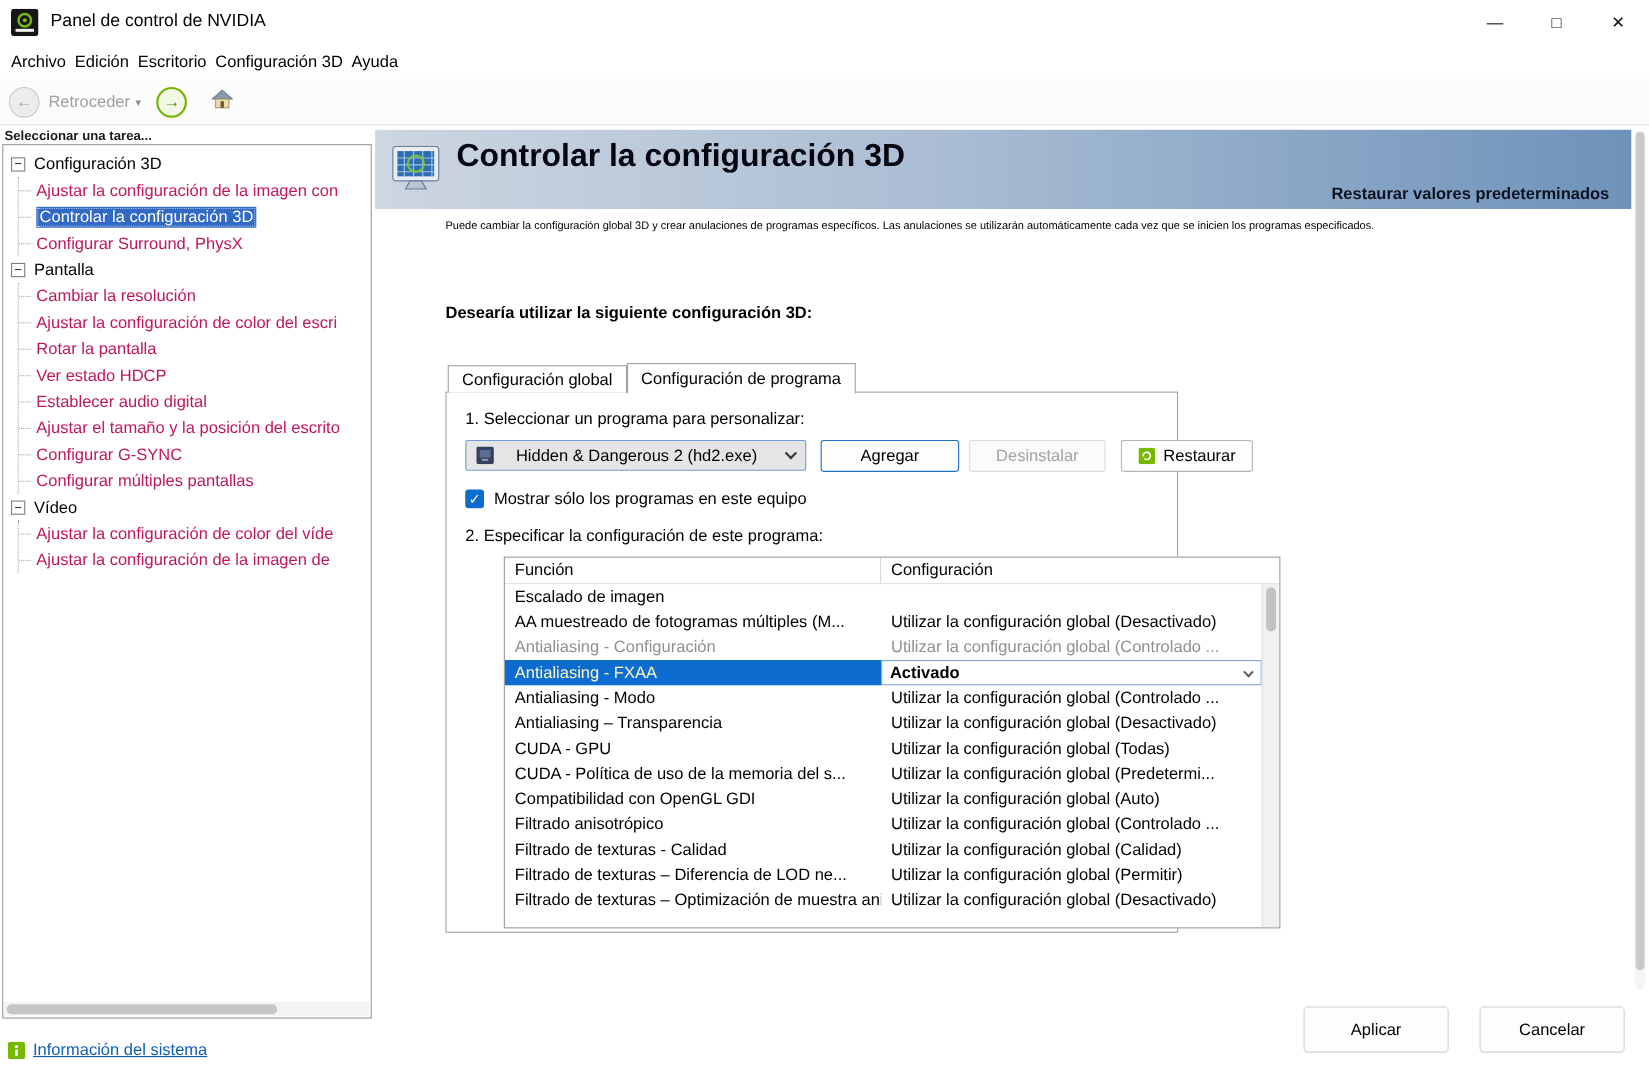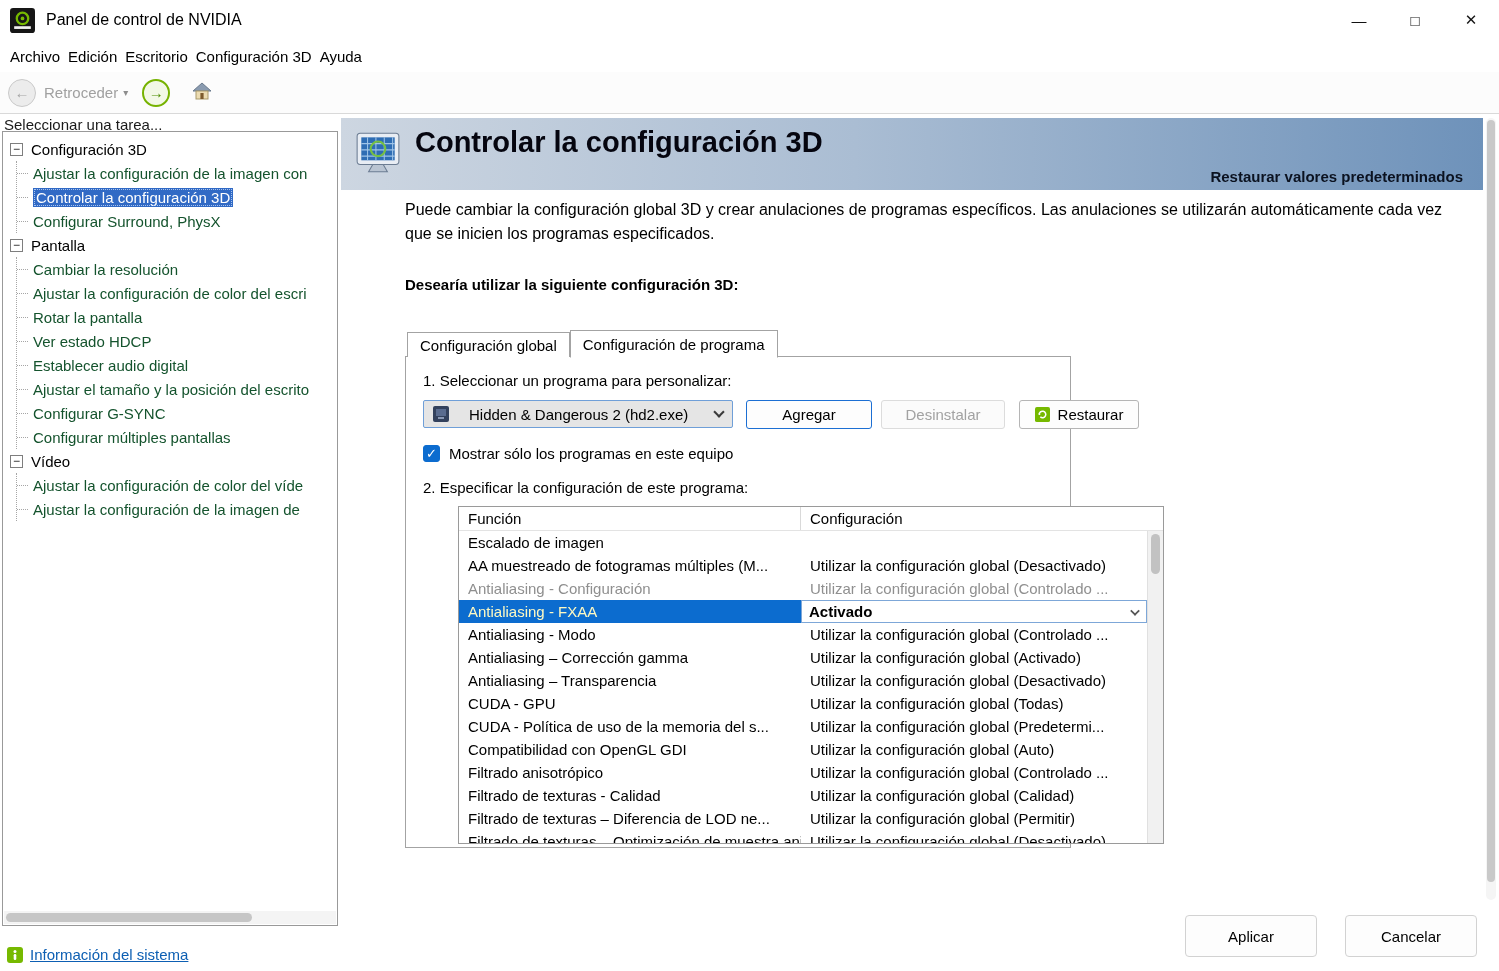--- a/index.html
+++ b/index.html
@@ -21,44 +21,44 @@
   .toolbar { position:absolute; top:72px; left:0; right:0; height:42px; display:flex; align-items:center; padding-left:8px; background:#fcfcfc; border-bottom:1px solid #d9d9d9; }
   .circle-btn { width:28px; height:28px; border-radius:50%; display:flex; align-items:center; justify-content:center; font-size:15px; flex:0 0 auto; }
   .back-btn { background:#ececec; border:1px solid #c9c9c9; color:#a5a5a5; }
   .back-label { font-size:15px; color:#a0a0a0; margin:0 5px 0 8px; }
   .caret-down { font-size:10px; color:#8d8d8d; margin-right:14px; }
   .fwd-btn { background:#f2f8e6; border:2px solid #76b200; color:#4c8c00; margin-right:16px; font-weight:bold; }
   .home-btn { width:32px; height:28px; display:flex; align-items:center; justify-content:center; background:transparent; }
 
   
   .sidebar { position:absolute; top:114px; left:0; bottom:0; width:341px; background:#fff; }
-  .sidebar-header { font-size:15px; padding:2px 0 0 4px; color:#1a1a1a; }
+  .sidebar-header { font-size:12px; padding:2px 0 0 4px; color:#1a1a1a;font-weight:bold; }
   .tree-box { position:absolute; top:17px; left:2px; right:3px; height:795px; border:1px solid #999; background:#fff; overflow:hidden; padding:5px 0 0 7px; }
   .tree { font-size:15px; white-space:nowrap; }
   .node-row { display:flex; align-items:center; height:24px; gap:8px; }
   .expand-box { width:13px; height:13px; flex:0 0 13px; border:1px solid #7e7e7e; background:#fff; display:flex; align-items:center; justify-content:center; font-size:12px; line-height:10px; color:#222; }
   .section-label { color:#000; }
   .children { margin-left:6px; border-left:1px dotted #a6a6a6; }
   .child-row { display:flex; align-items:center; height:24px; }
   .child-row::before { content:""; width:11px; flex:0 0 11px; border-top:1px dotted #a6a6a6; margin-right:5px; }
-  .child-label { color:#14532d; white-space:nowrap; }
+  .child-label { color:#be185d; white-space:nowrap; }
   .child-label.selected { background:#316ac5; color:#fff; padding:1px 3px; outline:1px dotted #a9c4ef; outline-offset:-2px; }
   .h-scrollbar { position:absolute; left:1px; right:1px; bottom:1px; height:13px; background:#f4f4f4; }
   .h-thumb { position:absolute; left:2px; top:2px; width:246px; height:9px; background:#c6c6c6; border-radius:5px; }
   .sysinfo { position:absolute; left:7px; bottom:8px; display:flex; align-items:center; gap:7px; }
   .sysinfo-icon { width:16px; height:16px; flex:0 0 auto; }
   .sysinfo-link { font-size:15px; color:#0d5fb3; text-decoration:underline; }
 
   
   .content { position:absolute; top:114px; left:341px; right:0; bottom:0; background:#fff; }
   .banner { position:absolute; top:4px; left:0; right:16px; height:72px; background:linear-gradient(90deg,#cdd6e1 0%,#aabdd3 45%,#6e92ba 100%); }
   .banner-icon { position:absolute; left:13px; top:11px; width:48px; height:48px; }
   .banner-title { position:absolute; left:74px; top:8px; font-size:29px; font-weight:bold; color:#05050f; }
   .restore-link { position:absolute; right:20px; bottom:5px; font-size:15px; font-weight:bold; color:#0b1220; }
-  .desc { position:absolute; top:84px; left:64px; width:1056px; font-size:16px; line-height:1.5; }
+  .desc { position:absolute; top:84px; left:64px; width:1056px; font-size:10px; line-height:1.5; }
   .question { position:absolute; top:162px; left:64px; font-size:15px; font-weight:bold; }
 
   .tabs { position:absolute; top:215px; left:66px; height:28px; display:flex; align-items:flex-end; z-index:2; }
   .tab { font-size:15px; padding:0 12px; display:flex; align-items:center; background:#fff; }
   .tab-inactive { height:25px; border:1px solid #a3a3a3; border-bottom:none; }
   .tab-active { height:28px; border:1px solid #a3a3a3; border-bottom:1px solid #fff; margin-bottom:-1px; }
 
   .panel { position:absolute; top:242px; left:64px; width:666px; height:492px; border:1px solid #a3a3a3; background:#fff; z-index:1; }
   .step-label { position:absolute; left:17px; font-size:15px; }
   .step1 { top:15px; }
@@ -321,24 +321,20 @@
           <div class="editor">
             <span>Activado</span>
             <span class="chev"></span>
           </div>
         </div>
         <div class="trow">
           <div class="cell cell-func">Antialiasing - Modo</div>
           <div class="cell cell-set">Utilizar la configuración global (Controlado ...</div>
         </div>
         <div class="trow">
-          <div class="cell cell-func">Antialiasing – Corrección gamma</div>
-          <div class="cell cell-set">Utilizar la configuración global (Activado)</div>
-        </div>
-        <div class="trow">
           <div class="cell cell-func">Antialiasing – Transparencia</div>
           <div class="cell cell-set">Utilizar la configuración global (Desactivado)</div>
         </div>
         <div class="trow">
           <div class="cell cell-func">CUDA - GPU</div>
           <div class="cell cell-set">Utilizar la configuración global (Todas)</div>
         </div>
         <div class="trow">
           <div class="cell cell-func">CUDA - Política de uso de la memoria del s...</div>
           <div class="cell cell-set">Utilizar la configuración global (Predetermi...</div>

